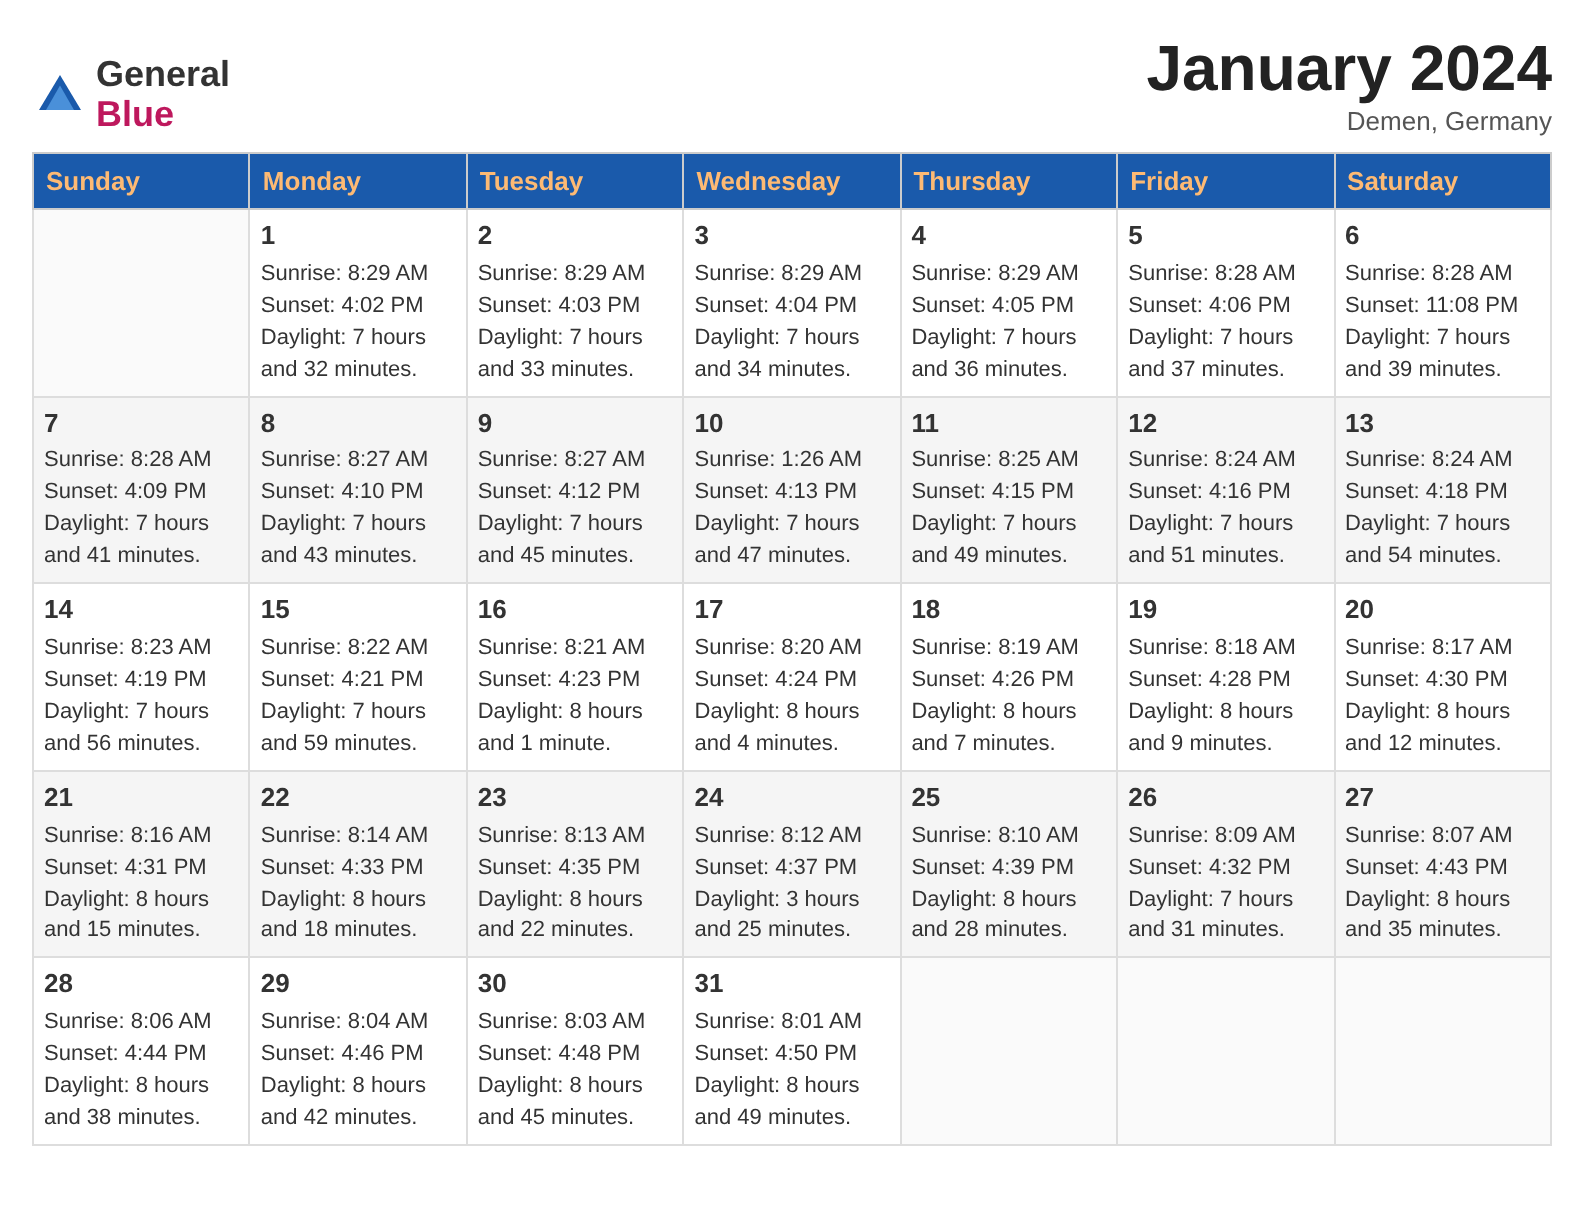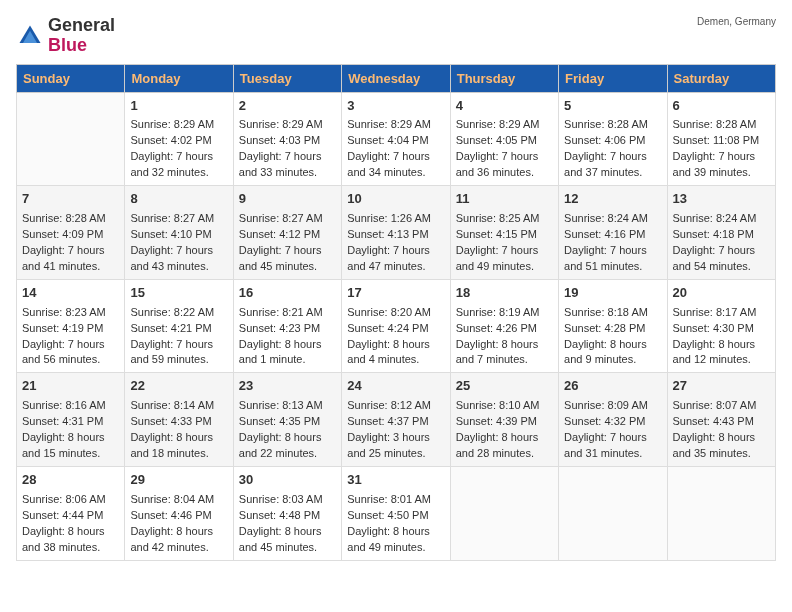--- a/index.html
+++ b/index.html
@@ -6,21 +6,21 @@
     body {
       font-family: Arial, sans-serif;
       background: #fff;
       width: 792px;
       min-height: 612px;
       padding: 16px;
     }
     .header {
       display: flex;
       justify-content: space-between;
-      align-items: flex-start;
+      align-items: flex-end;
       margin-bottom: 8px;
     }
     .logo {
       display: flex;
       align-items: center;
       gap: 4px;
     }
     .logo-text {
       font-size: 18px;
       font-weight: bold;
@@ -34,21 +34,21 @@
     }
     .title-block {
       text-align: right;
     }
     .month-title {
       font-size: 32px;
       font-weight: bold;
       color: #222;
     }
     .location {
-      font-size: 10px;
+      font-size: 13px;
       color: #555;
     }
     .calendar {
       width: 100%;
       border-collapse: collapse;
       font-size: 11px;
     }
     .calendar thead tr th {
       background-color: #1a5aab;
       color: #fdba74;
@@ -91,20 +91,21 @@
     <svg class="logo-icon" viewBox="0 0 32 32">
       <polygon points="16,4 28,24 4,24" fill="#1a5aab"></polygon>
       <polygon points="16,10 24,24 8,24" fill="#4a90d9"></polygon>
     </svg>
     <div class="logo-text">
       <span class="general">General</span><br>
       <span class="blue">Blue</span>
     </div>
   </div>
   <div class="title-block">
+    <div class="month-title">January 2024</div>
     <div class="location">Demen, Germany</div>
   </div>
 </div>
 
 <table class="calendar">
   <thead>
     <tr id="days-header">
         <th>Sunday</th>
         <th>Monday</th>
         <th>Tuesday</th>

